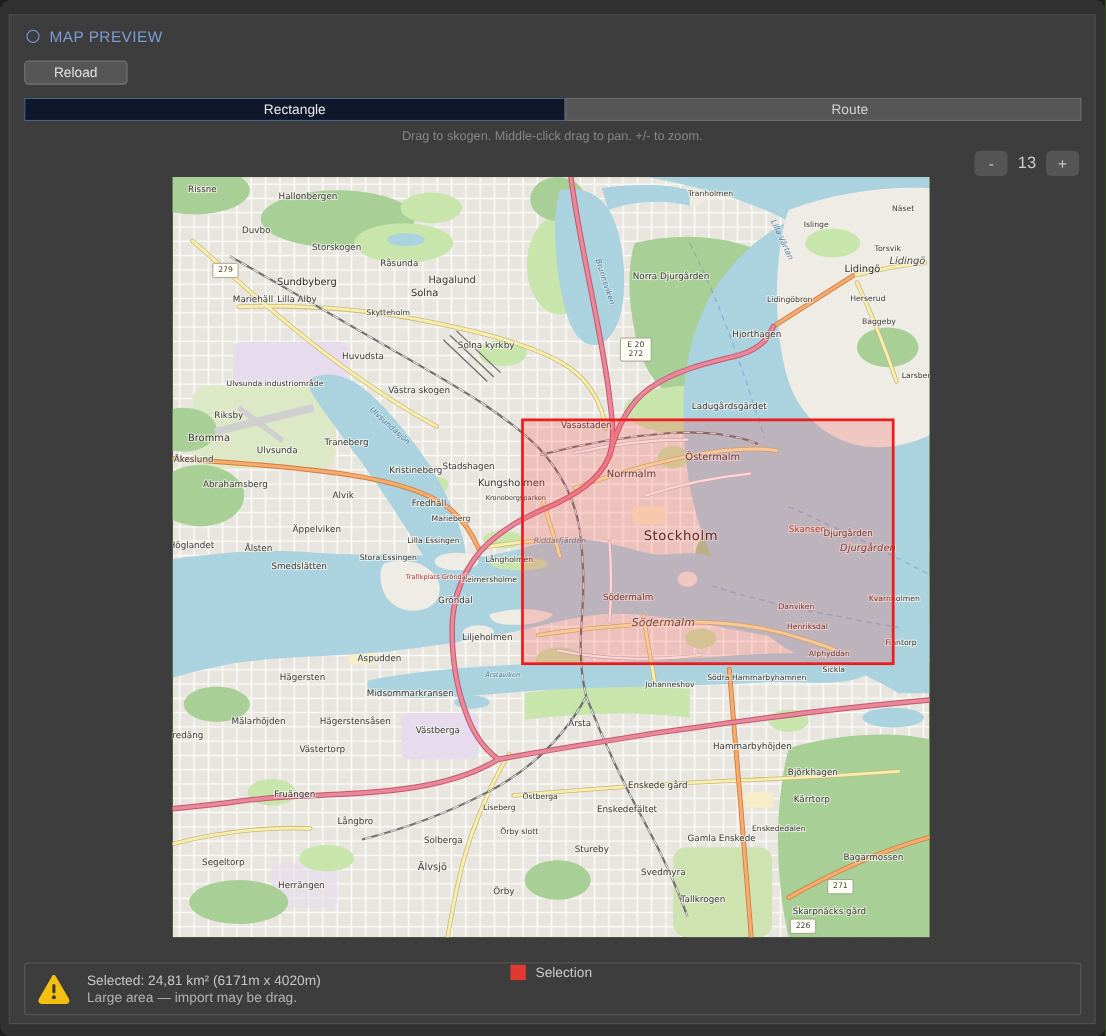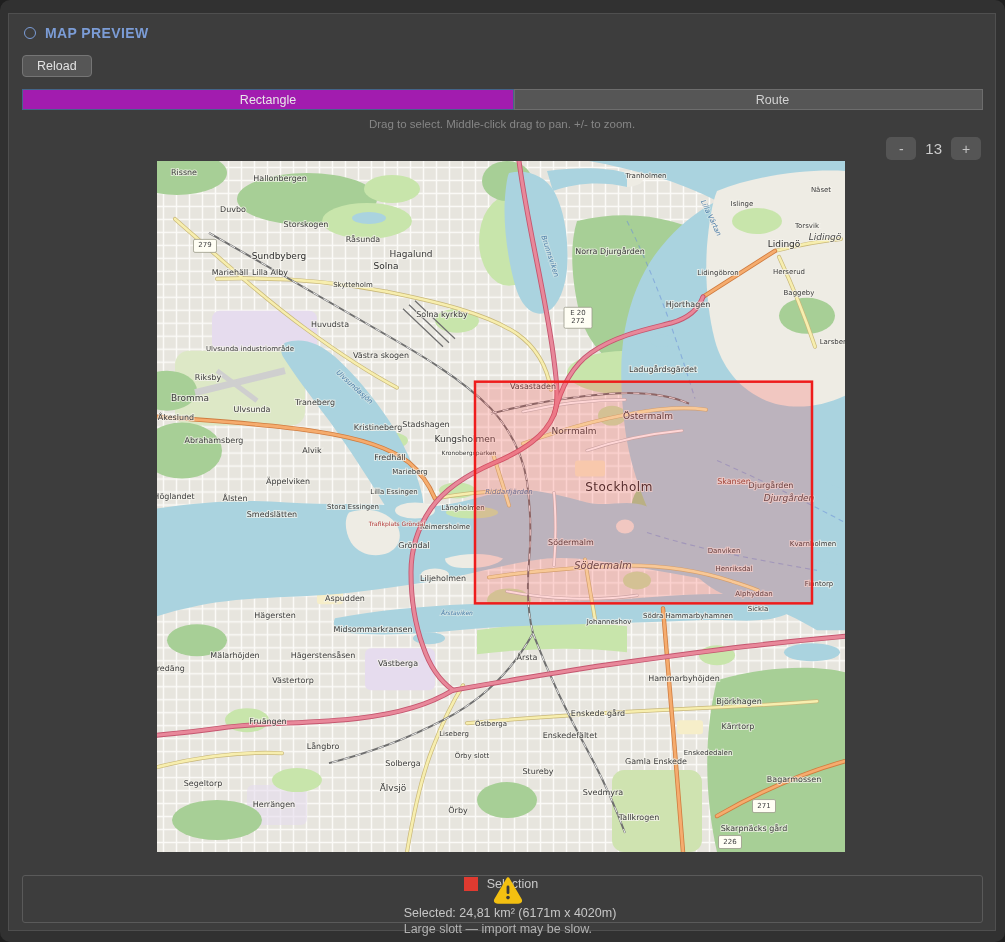--- a/index.html
+++ b/index.html
@@ -4,50 +4,50 @@
 <style>
   * { margin:0; padding:0; box-sizing:border-box; }
   html,body { width:1005px; height:942px; }
   body { background:#1f1f1f; font-family:"Liberation Sans","DejaVu Sans",sans-serif; }
   .window { position:relative; width:1005px; height:942px; background:#313131; border-radius:10px; overflow:hidden; }
   .panel { position:absolute; left:8px; top:13px; width:988px; height:918px; background:#3d3d3d; border:1px solid #4f4f4f; }
 
   
   .header { position:absolute; left:15px; top:11px; display:flex; align-items:center; gap:9px; }
   .dot-icon { width:12px; height:12px; border:1.6px solid #7b9cd6; border-radius:50%; }
-  .title { color:#7b9cd6; font-size:14px; font-weight:bold; letter-spacing:.4px; }
-
-  
-  .reload { position:absolute; left:13px; top:41px; height:22px; padding:0 14px; background:#565656; border:1px solid #757575; border-radius:4px; color:#e2e2e2; font-size:12.5px; font-family:inherit; cursor:pointer; }
+  .title { color:#7b9cd6; font-size:14px; font-weight:normal; letter-spacing:.4px; }
+
+  
+  .reload { position:absolute; left:13px; top:41px; height:22px; padding:0 26px; background:#565656; border:1px solid #757575; border-radius:4px; color:#e2e2e2; font-size:12.5px; font-family:inherit; cursor:pointer; }
 
   
   .tabs { position:absolute; left:13px; top:75px; width:961px; height:21px; display:flex; }
   .tab { display:flex; align-items:center; justify-content:center; font-size:12.5px; color:#d2d2d2; cursor:pointer; }
-  .tab.active { width:51.2%; background:#a21caf; color:#e8e8e8; border:1px solid #44658a; }
+  .tab.active { width:51.2%; background:#0f172a; color:#e8e8e8; border:1px solid #44658a; }
   .tab.inactive { width:48.8%; background:#565656; border:1px solid #6d6d6d;padding-left:48px; }
 
   
   .hint { position:absolute; left:0; top:104px; width:100%; text-align:center; color:#868686; font-size:11.5px; }
 
   
   .zoomctl { position:absolute; top:123px; right:14px; display:flex; align-items:center; gap:9px; }
   .zoombtn { width:30px; height:23px; background:#555555; border:none; border-radius:5px; color:#c4c4c4; font-size:14px; font-family:inherit; cursor:pointer; line-height:1; }
   .zoomlevel { color:#cccccc; font-size:15px; }
 
   
   .map-wrap { position:absolute; left:148px; top:147px; width:688px; height:691px; background:#4d7c0f; }
   .map-wrap svg { display:block; width:688px; height:691px; }
 
   
   .legend { position:absolute; left:148px; top:843px; width:688px; display:flex; align-items:center; justify-content:center; gap:9px;margin-top:20px; }
   .swatch { width:14px; height:14px; background:#e03a30; }
   .legend-label { color:#c9c9c9; font-size:12.5px; }
 
   
-  .warnbox { position:absolute; left:13px; top:861px; width:961px; height:48px; border:1px solid #5a5a5a; border-radius:3px; display:flex; align-items:center;flex-direction:column; }
+  .warnbox { position:absolute; left:13px; top:861px; width:961px; height:48px; border:1px solid #5a5a5a; border-radius:3px; display:flex; align-items:center; }
   .warnicon { margin-left:11px; flex:0 0 auto; }
   .warntext { margin-left:15px; }
   .warn1 { color:#c6c6c6; font-size:12.5px; line-height:16px; }
   .warn2 { color:#b2b2b2; font-size:12.5px; line-height:16px; }
 
   
   .mwc { fill:none; stroke:#c5566f; stroke-width:5; stroke-linecap:round; }
   .mw  { fill:none; stroke:#e8889a; stroke-width:3.2; stroke-linecap:round; }
   .oc  { fill:none; stroke:#d07c3f; stroke-width:4.4; stroke-linecap:round; }
   .o   { fill:none; stroke:#f5ac6e; stroke-width:2.8; stroke-linecap:round; }
@@ -86,21 +86,21 @@
       <span class="title">MAP PREVIEW</span>
     </div>
 
     <button class="reload">Reload</button>
 
     <div class="tabs">
       <div class="tab active">Rectangle</div>
       <div class="tab inactive">Route</div>
     </div>
 
-    <div class="hint">Drag to select. Middle-click drag to pan. +/- to zoom.</div>
+    <div class="hint">Drag to skogen. Middle-click drag to pan. +/- to zoom.</div>
 
     <div class="zoomctl">
       <button class="zoombtn">-</button>
       <span class="zoomlevel">13</span>
       <button class="zoombtn">+</button>
     </div>
 
     <div class="map-wrap">
       <svg viewBox="0 0 688 692" preserveAspectRatio="none">
         <defs>
@@ -416,18 +416,18 @@
     </div>
 
     <div class="warnbox">
       <svg class="warnicon" width="30" height="29" viewBox="0 0 30 29">
         <path d="M15,3 L27,23.5 Q28.3,26 25.3,26 L4.7,26 Q1.7,26 3,23.5 Z" fill="#f3c011" stroke="#f3c011" stroke-width="3.4" stroke-linejoin="round"></path>
         <rect x="13.6" y="9.5" width="2.8" height="8.6" rx="1.4" fill="#3a3a3a"></rect>
         <circle cx="15" cy="21.6" r="1.8" fill="#3a3a3a"></circle>
       </svg>
       <div class="warntext">
         <div class="warn1">Selected: 24,81 km²  (6171m x 4020m)</div>
-        <div class="warn2">Large slott — import may be slow.</div>
+        <div class="warn2">Large area — import may be drag.</div>
       </div>
     </div>
 
   </div>
 </div>
 
 </body></html>

